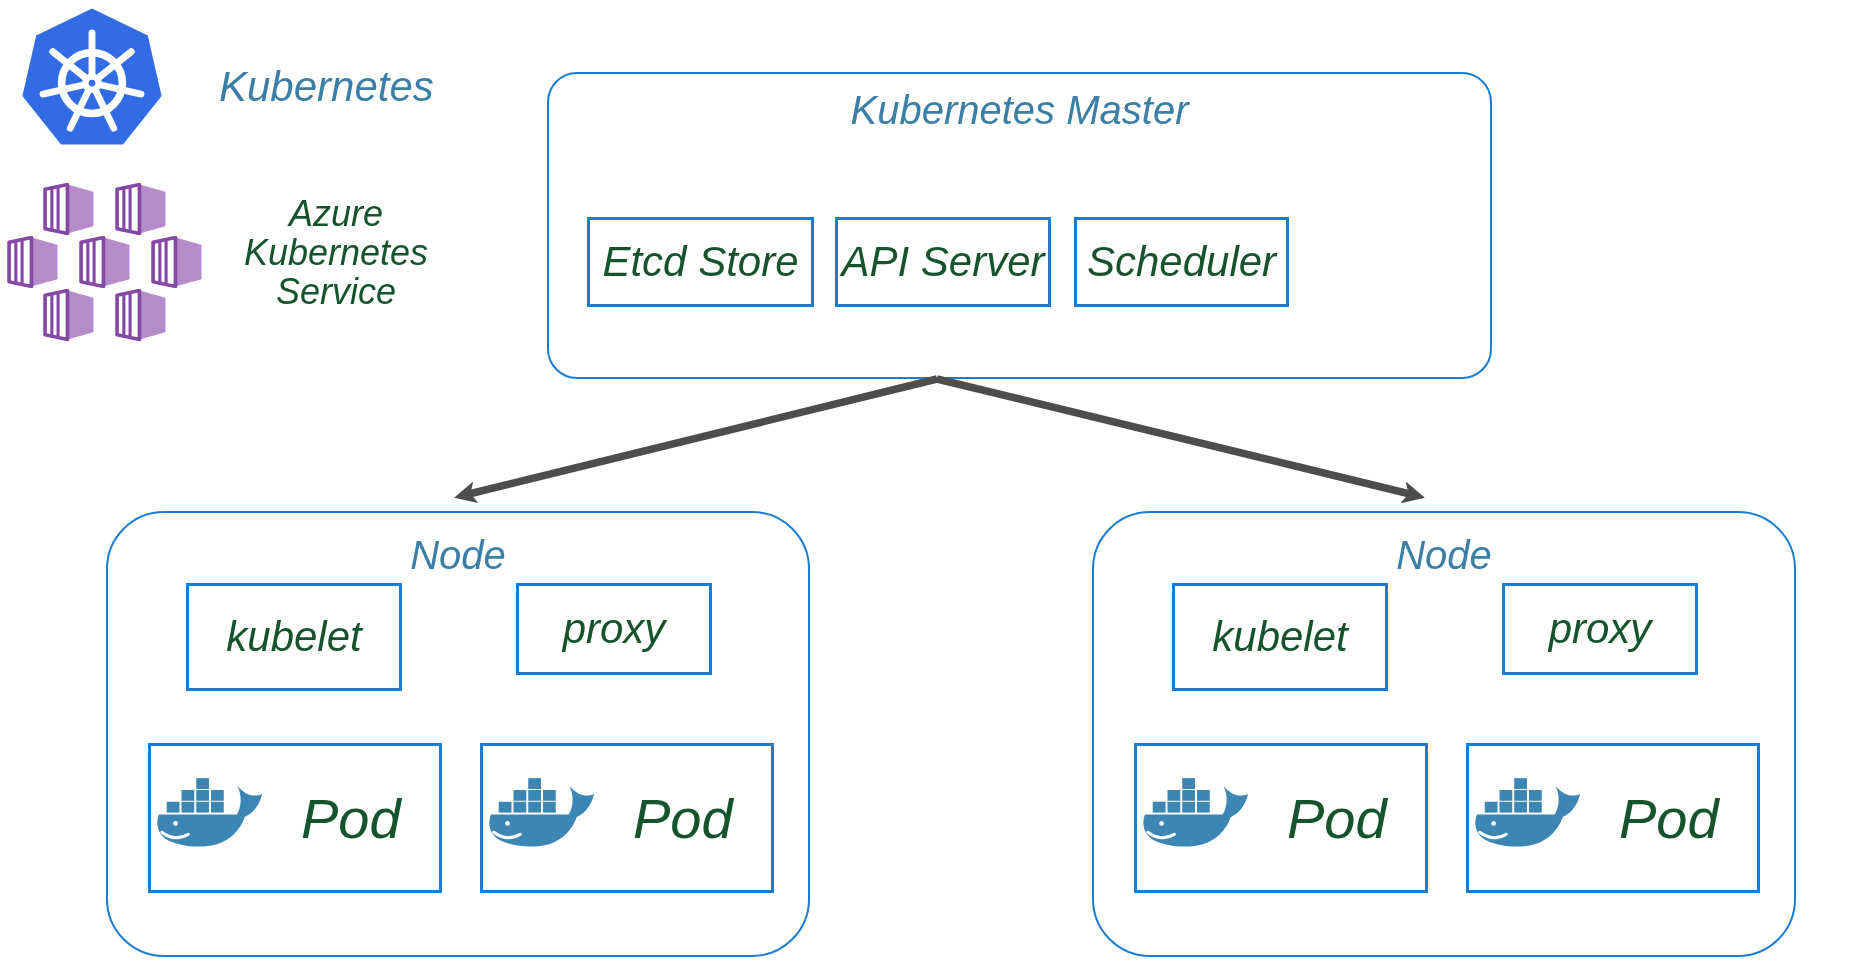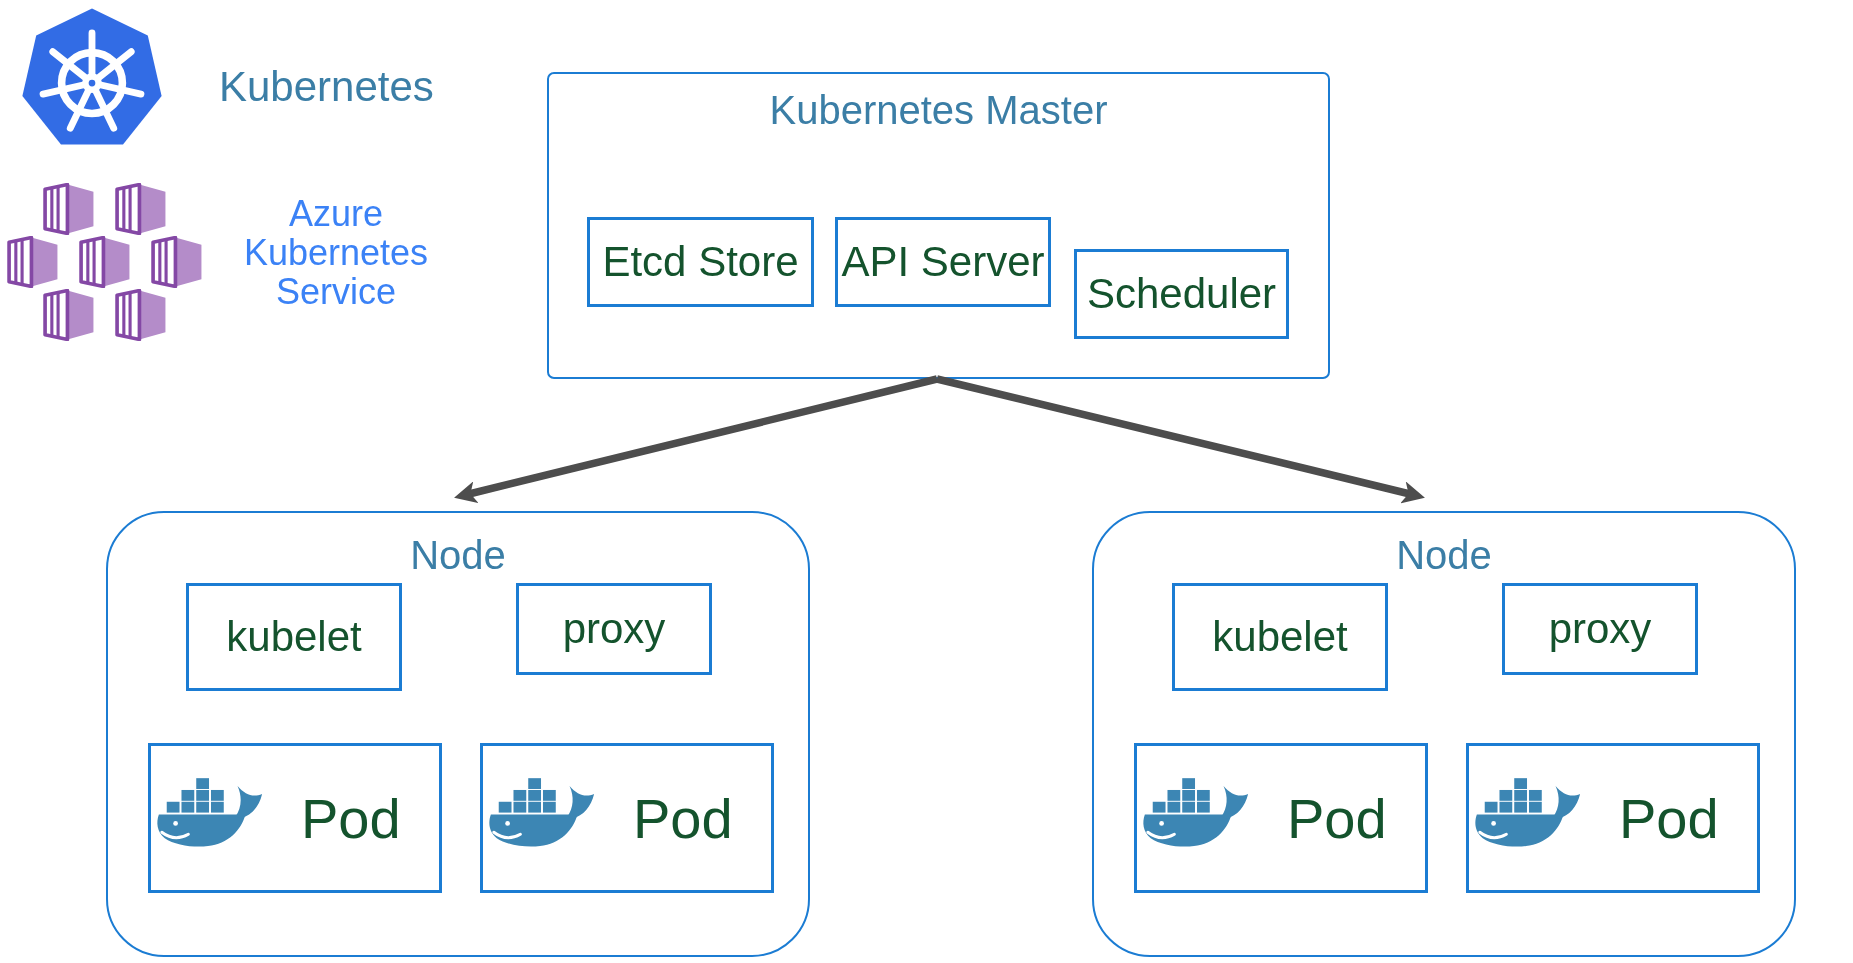--- a/index.html
+++ b/index.html
@@ -1,47 +1,47 @@
 <!DOCTYPE html>
 <html><head>
 <meta charset="utf-8">
 <style>
   html,body { margin:0; padding:0; background:#ffffff; }
   .canvas {
     position:relative; width:1853px; height:963px; background:#ffffff;
-    font-family:"Liberation Sans","DejaVu Sans",sans-serif; overflow:hidden;
+    font-family:"Liberation Sans","DejaVu Sans",sans-serif; overflow:hidden;font-style:italic;
   }
 
   
   .k8s-logo   { position:absolute; left:16px;  top:4px;   width:152px; height:152px; }
   .k8s-label  { position:absolute; left:219px; top:63px;  font-size:42px; color:#3B7EA6; white-space:nowrap; }
   .aks-logo   { position:absolute; left:2px;   top:183px; width:206px; height:158px; }
   .aks-label  { position:absolute; left:222px; top:194px; width:228px; text-align:center;
-                font-size:36px; line-height:39px; color:#3b82f6; white-space:pre-line; }
+                font-size:36px; line-height:39px; color:#14532d; white-space:pre-line; }
 
   
   .group-box {
     position:absolute; border:2.5px solid #1B7CD3; background:#ffffff; box-sizing:border-box;
   }
   .group-title {
     position:absolute; left:0; right:0; text-align:center;
     font-size:40px; color:#3B7EA6;
   }
   .cell-box {
     position:absolute; border:3px solid #1B7CD3; background:#ffffff; box-sizing:border-box;
     display:flex; align-items:center; justify-content:center;
     font-size:42px; color:#14532d; white-space:nowrap;
   }
 
   
-  .master-box { left:547px; top:72px; width:783px; height:307px; border-radius:7px;padding-left:44px; }
+  .master-box { left:547px; top:72px; width:945px; height:307px; border-radius:30px;padding-left:44px; }
   .master-box .group-title { top:14px; }
   .comp-0 { left:38px;  top:143px; width:227px; height:90px; }
   .comp-1 { left:286px; top:143px; width:216px; height:90px; }
-  .comp-2 { left:525px; top:143px; width:215px; height:90px;margin-top:32px; }
+  .comp-2 { left:525px; top:143px; width:215px; height:90px; }
 
   
   .arrows { position:absolute; left:0; top:0; width:1853px; height:963px; pointer-events:none; }
 
   
   .node-left  { left:106px;  top:511px; width:704px; height:446px; border-radius:58px; }
   .node-right { left:1092px; top:511px; width:704px; height:446px; border-radius:58px; }
   .node-box .group-title { top:20px; }
   .agent-kubelet { left:78px;  top:70px; width:216px; height:108px; }
   .agent-proxy   { left:408px; top:70px; width:196px; height:92px; }

